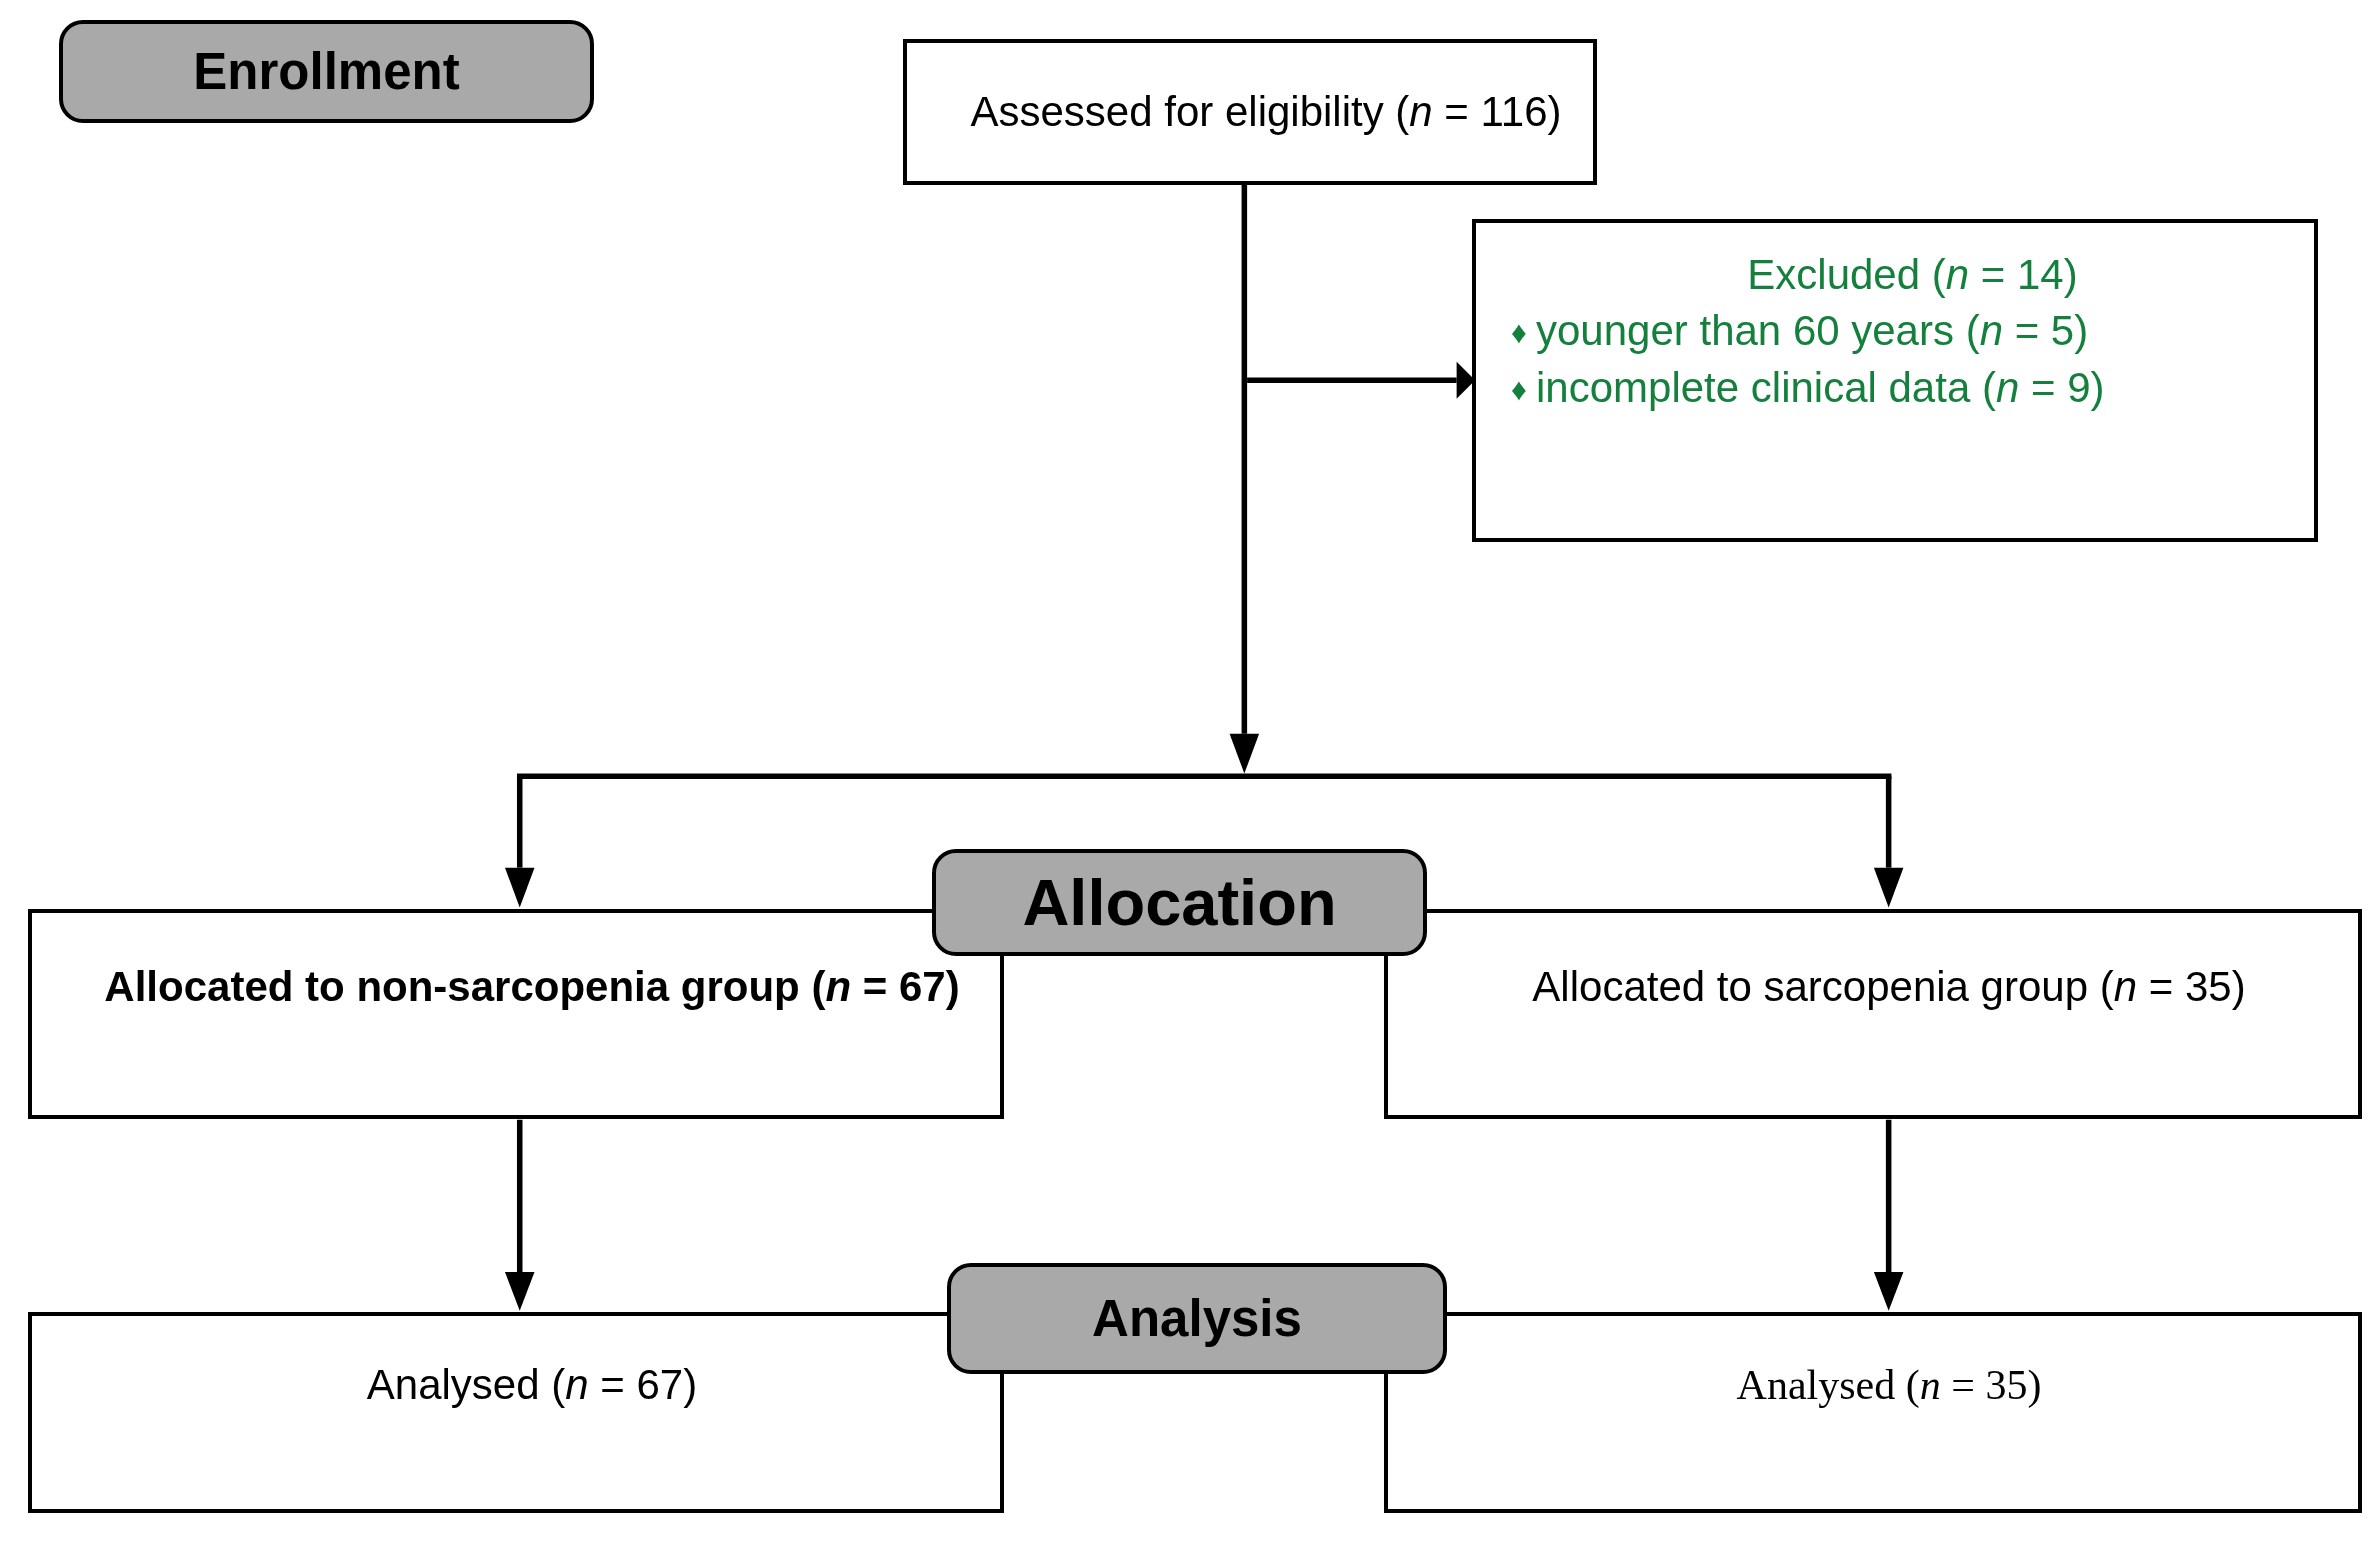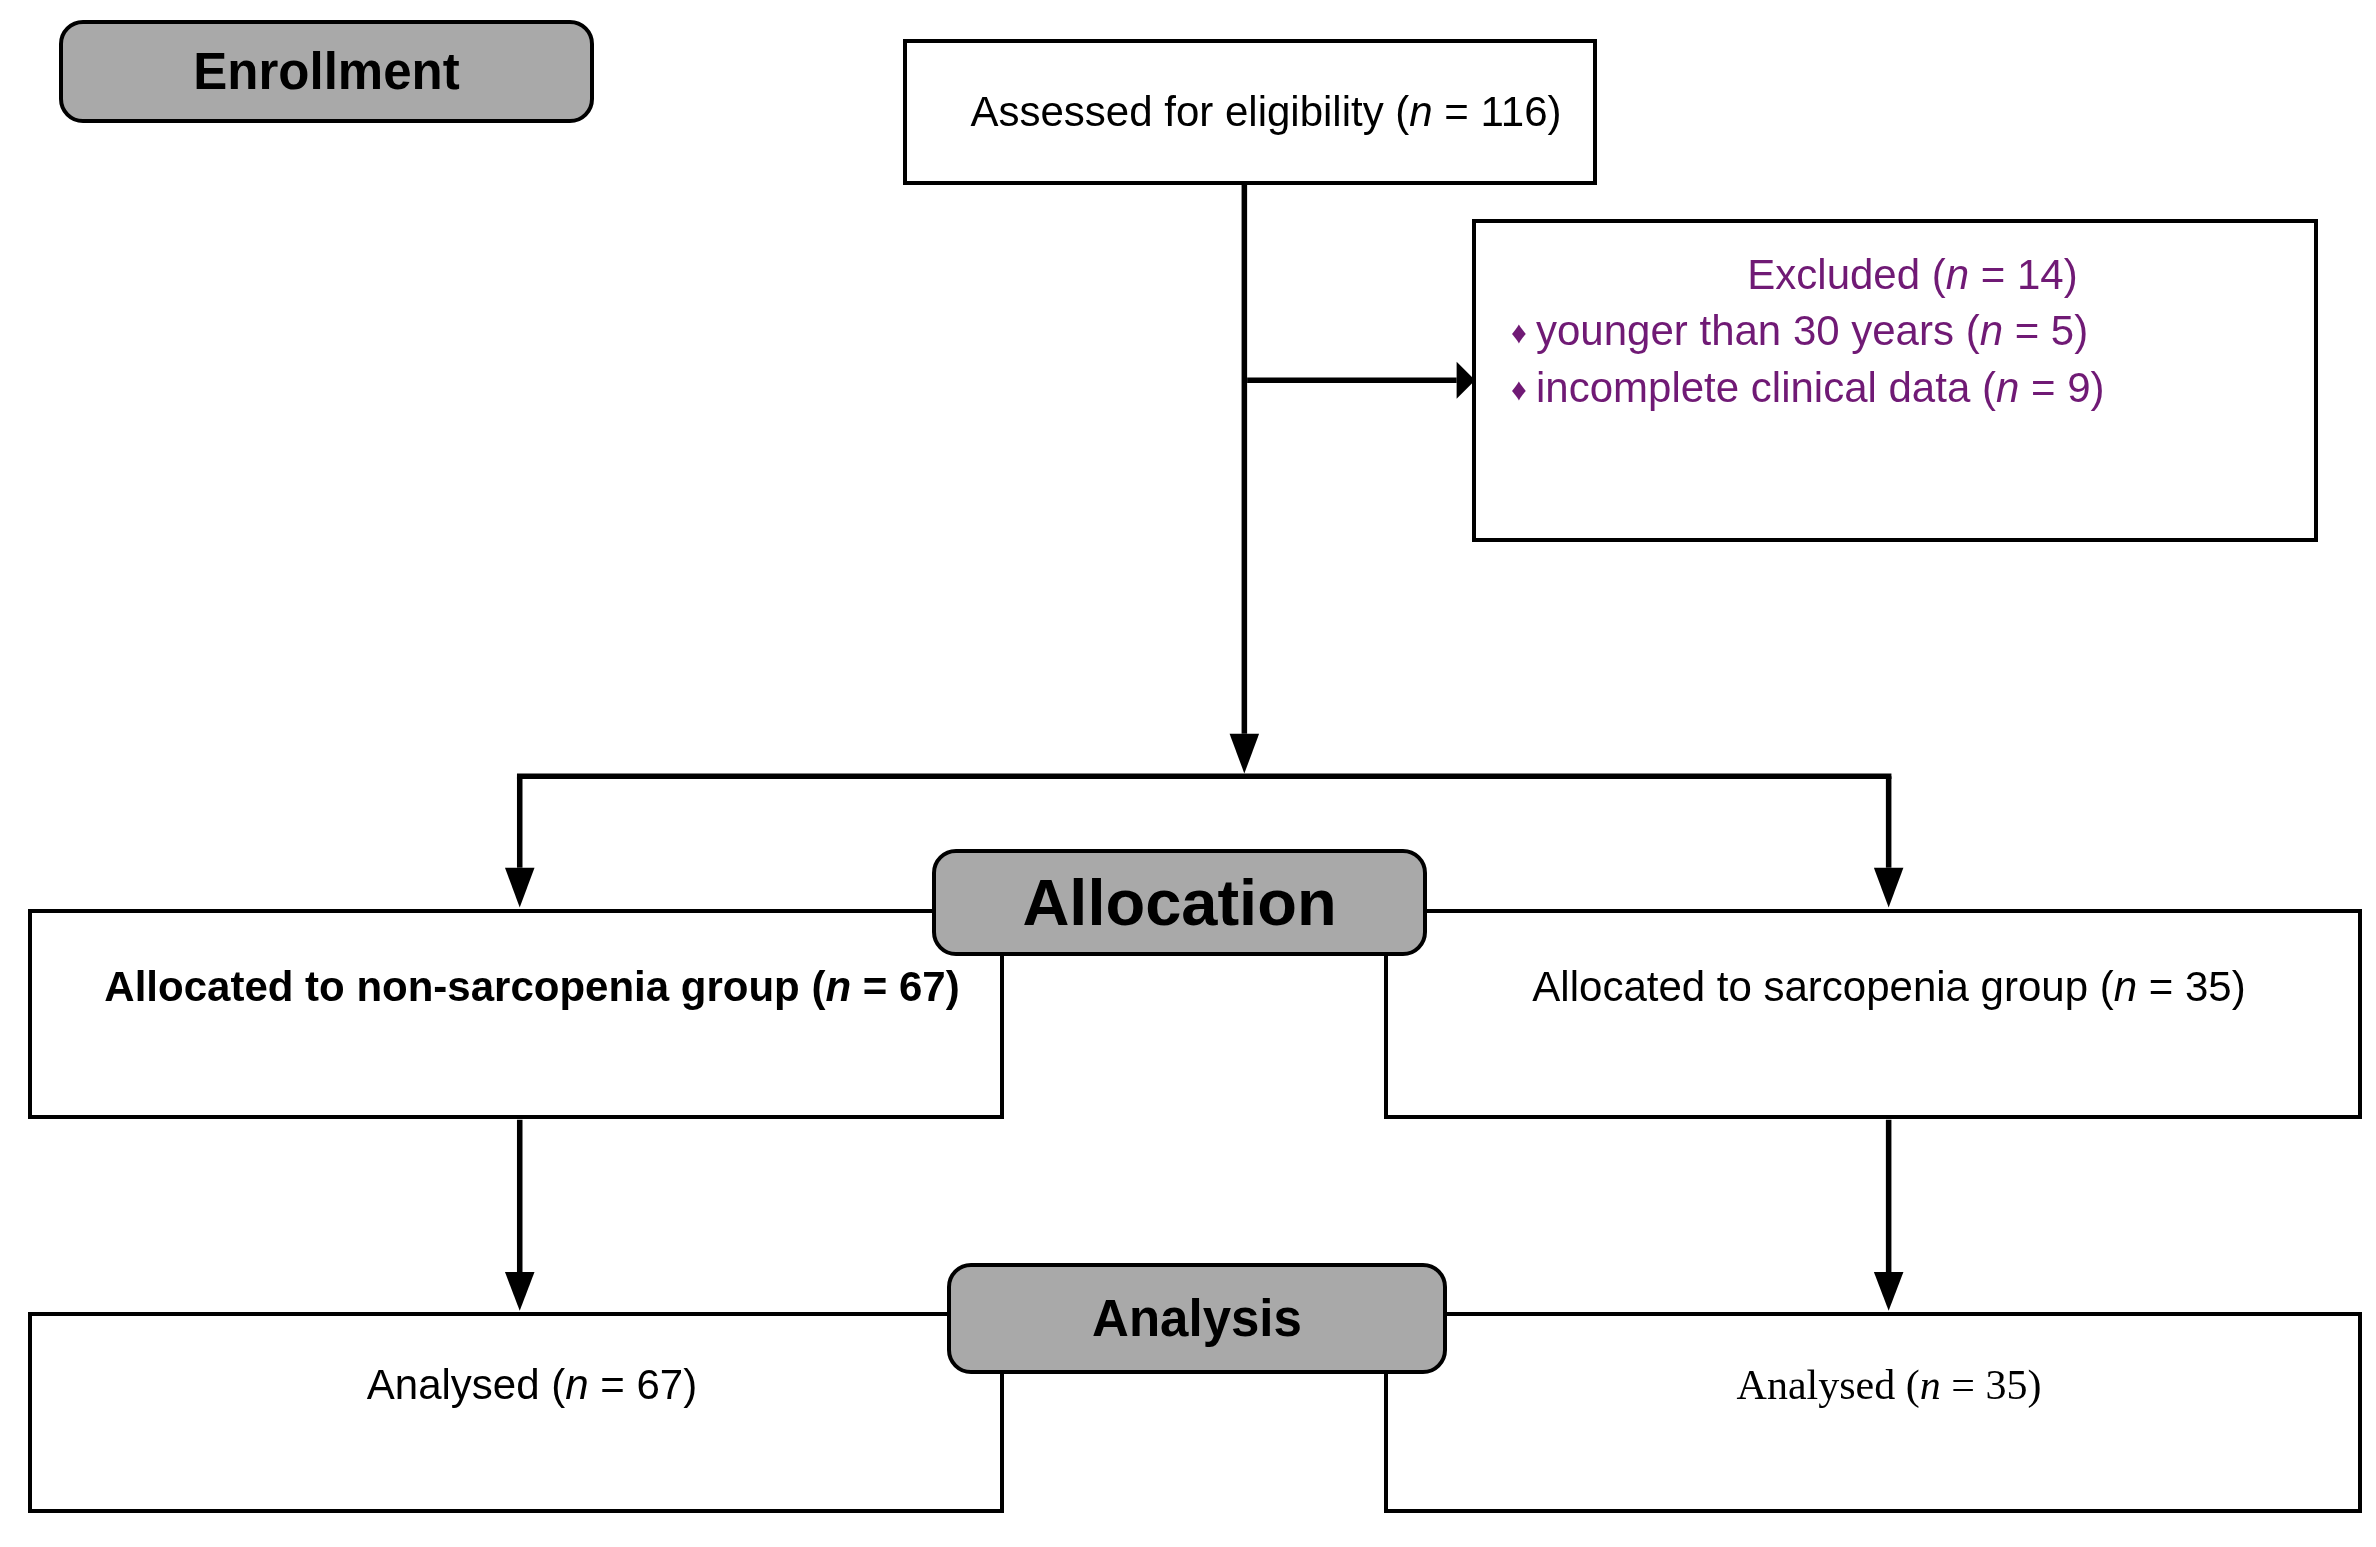--- a/index.html
+++ b/index.html
@@ -42,21 +42,21 @@
     color: #000000;
     line-height: 1.30;
     white-space: nowrap;
     margin-left: 32px;
   }
   .box.center .line { text-align: center; }
   .box.bullets { justify-content: flex-start; padding-top: 24px; }
 
   .bullet-row {
     font-size: 42px;
-    color: #701a75;
+    color: #15803d;
     line-height: 1.34;
     white-space: nowrap;
     padding-left: 35px;
   }
   .bullet-row .dia {
     font-size: 31px;
     vertical-align: 1.8px;
     margin-right: 9.2px;
   }
   .hdr { text-align: center; }
@@ -153,21 +153,21 @@
       <span>Assessed for eligibility (</span><em class="nv">n</em><span> = 116)</span>
     </div>
   </div>
 
   <div class="box bullets" id="box-excluded">
     <div class="bullet-row hdr">
       <span>Excluded (</span><em class="nv">n</em><span> = 14)</span>
     </div>
 
     <div class="bullet-row">
-      <span class="dia">♦</span><span>younger than 30 years (</span><em class="nv">n</em><span> = 5)</span>
+      <span class="dia">♦</span><span>younger than 60 years (</span><em class="nv">n</em><span> = 5)</span>
     </div>
 
     <div class="bullet-row">
       <span class="dia">♦</span><span>incomplete clinical data (</span><em class="nv">n</em><span> = 9)</span>
     </div>
   </div>
 
   <div class="box center" id="box-alloc-l">
     <div class="line" style="margin-top:-54px;">
       <span>Allocated to non-sarcopenia group (</span><em class="nv">n</em><span> = 67)</span>

